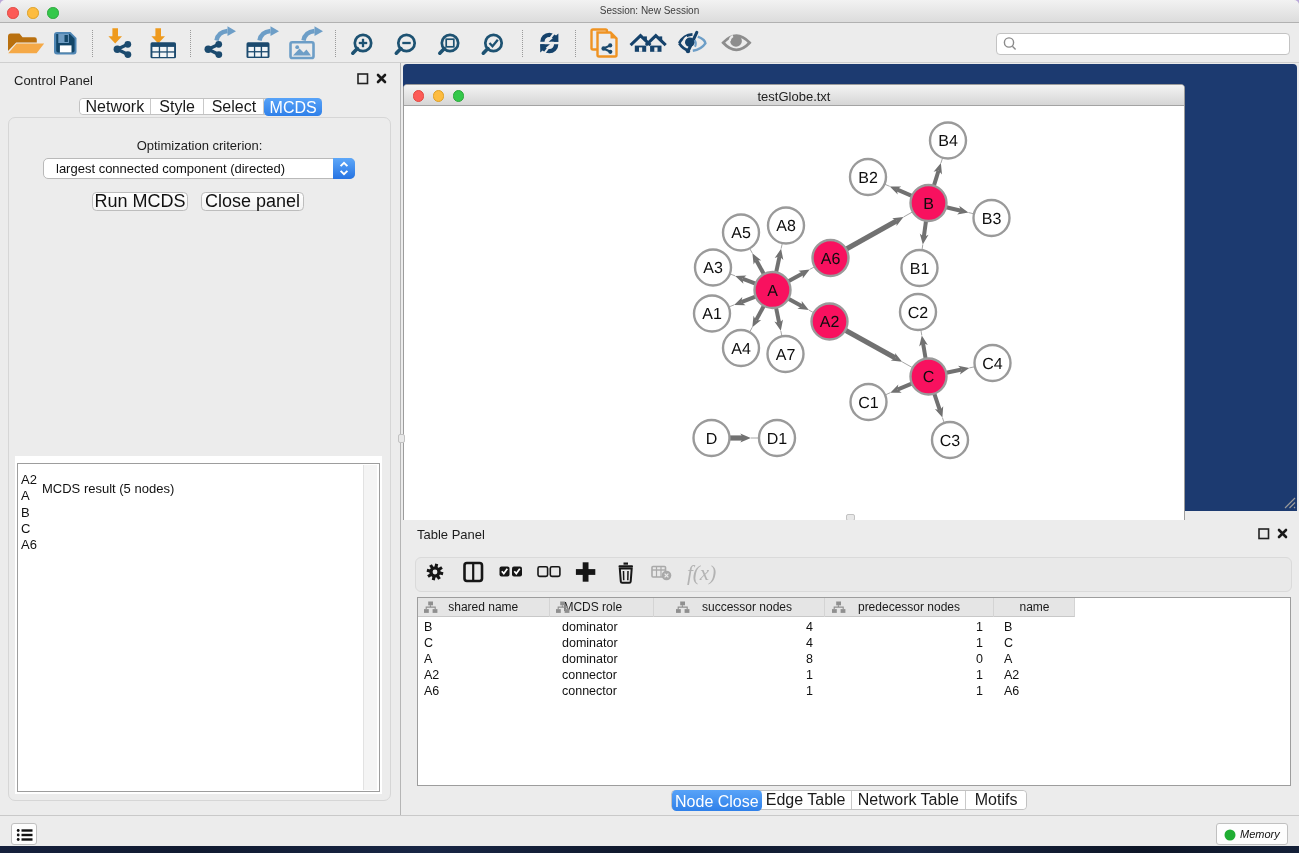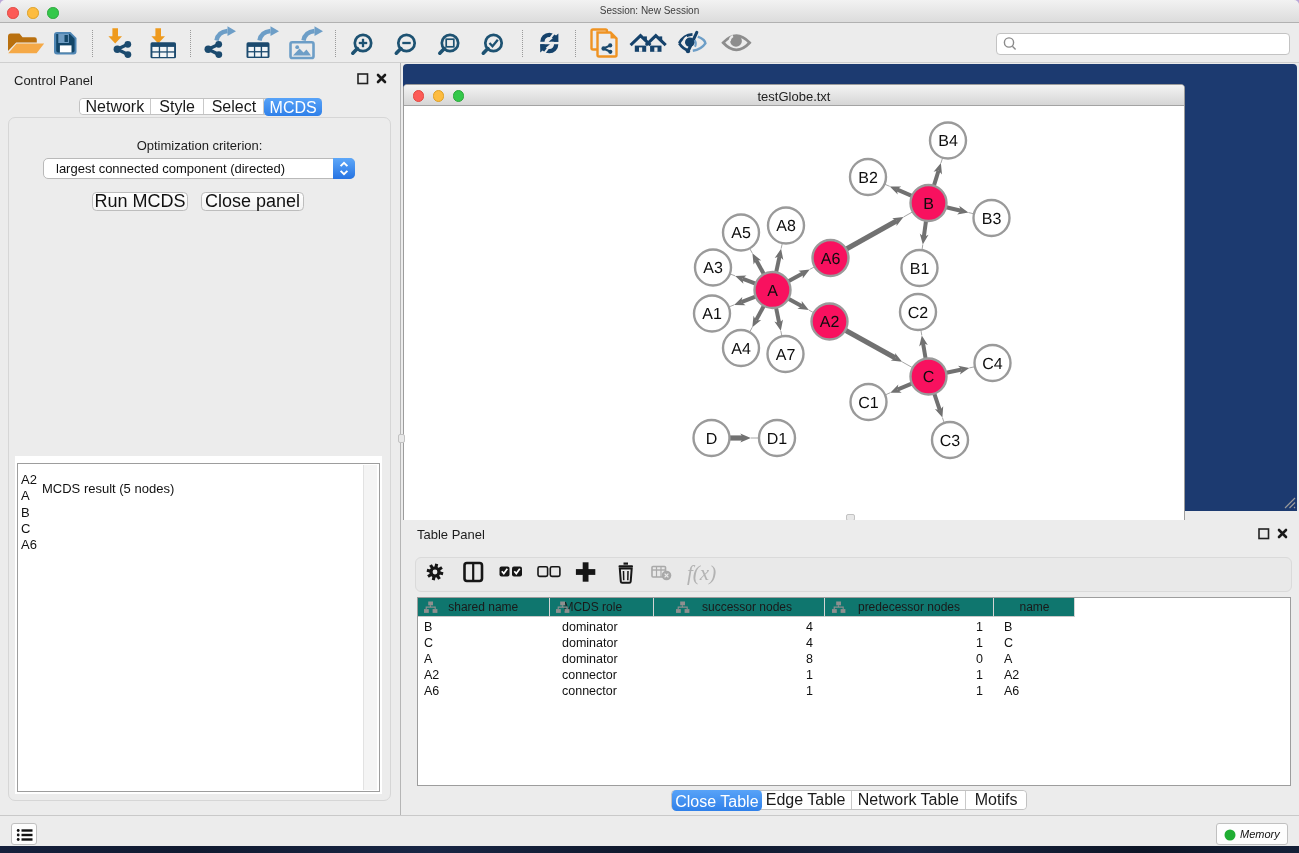--- a/index.html
+++ b/index.html
@@ -48,21 +48,21 @@
 #rightarea { position:absolute; left:402px; top:63px; width:897px; height:752px; background:#ececec; }
 #netframe { position:absolute; left:1px; top:1px; width:894px; height:447px; background:#1c3a70; border-radius:4px 4px 0 0; }
 #netframe-inner { position:absolute; left:0; top:14px; width:782px; height:447px; border-radius:4px 4px 0 0; overflow:hidden; border:1px solid #9c9c9c; background:#fff;margin-top:6px; }
 #nettitle { position:absolute; left:0; top:0; width:100%; height:21px; background:linear-gradient(#f4f4f4,#d6d6d6); border-bottom:1px solid #a3a3a3; }
 #nettitle .tl { position:absolute; top:5px; width:11.5px; height:11.5px; border-radius:50%; }
 #netcanvas { position:absolute; left:0; top:22px; width:892px; height:424px; background:#fff; }
 
 #tpanel { position:absolute; left:402px; top:520px; width:897px; height:295px; background:#ececec; }
 #ttoolbar { position:absolute; left:13px; top:37px; width:877px; height:35px; background:#e9e9e9; border:1px solid #dadada; border-radius:6px; }
 #ttable { position:absolute; left:15px; top:77px; width:874px; height:189px; background:#fff; border:1px solid #9d9d9d; }
-#thead { position:absolute; left:0; top:0; width:657px; height:19px; background:#0f766e; border-bottom:1px solid #c8c8c8; border-right:1px solid #d4d4d4; }
+#thead { position:absolute; left:0; top:0; width:657px; height:19px; background:#e5e5e5; border-bottom:1px solid #c8c8c8; border-right:1px solid #d4d4d4; }
 .thcell { position:absolute; top:0; height:19px; border-right:1px solid #d4d4d4; font-size:12px; color:#1a1a1a; text-align:center; line-height:19px; }
 .trow { position:absolute; font-size:12.5px; color:#111; }
 
 svg { position:absolute; overflow:visible; }
 </style>
 </head>
 <body>
 <div id="app"></div>
 <div id="deskdark"></div>
 <div id="titlebar">
@@ -419,21 +419,21 @@
 <div class="trow" style="left:295px;top:70px;width:100px;text-align:right;">1</div>
 <div class="trow" style="left:465px;top:70px;width:100px;text-align:right;">1</div>
 <div class="trow" style="left:586px;top:70px;">A2</div>
 <div class="trow" style="left:6px;top:86px;">A6</div>
 <div class="trow" style="left:144px;top:86px;">connector</div>
 <div class="trow" style="left:295px;top:86px;width:100px;text-align:right;">1</div>
 <div class="trow" style="left:465px;top:86px;width:100px;text-align:right;">1</div>
 <div class="trow" style="left:586px;top:86px;">A6</div>
 </div>
   <div class="seg big" style="left:269px;top:270px;width:356px;">
-    <div class="t sel" style="width:90px;">Close Table</div>
+    <div class="t sel" style="width:90px;">Node Close</div>
     <div class="t" style="width:91px;">Edge Table</div>
     <div class="t" style="width:115px;">Network Table</div>
     <div class="t" style="width:60px;">Motifs</div>
   </div>
 </div>
 <div id="statusbar">
   <div id="listbtn">
     <svg style="left:4px;top:4px;" width="18" height="14" viewBox="0 0 18 14">
       <circle cx="2.2" cy="2.5" r="1.4" fill="#111"></circle>
         <rect x="5.5" y="1.3" width="11" height="2.4" fill="#111"></rect>

